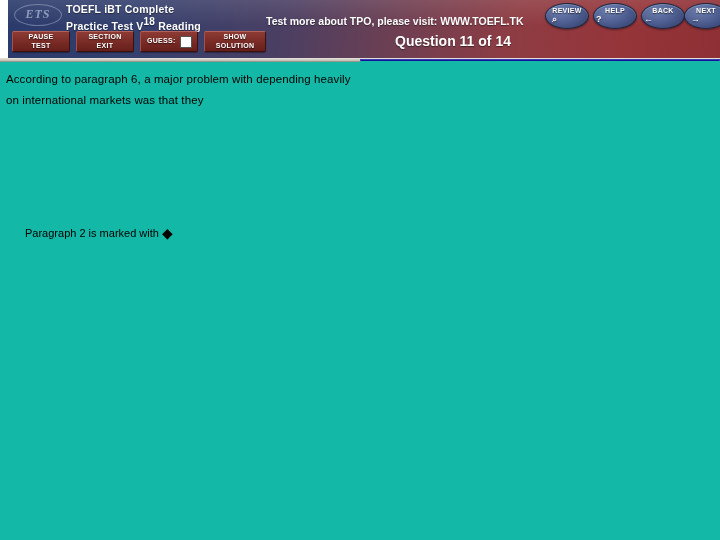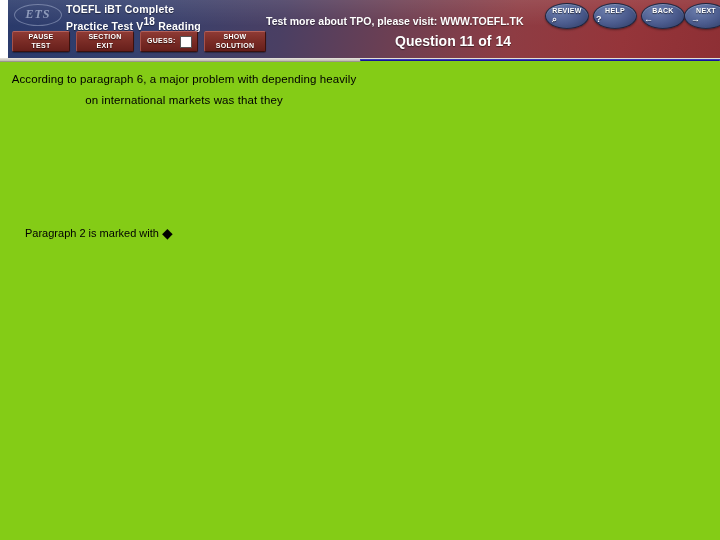--- a/index.html
+++ b/index.html
@@ -187,22 +187,21 @@
     font-size: 8.5px;
     font-weight: bold;
     line-height: 11px;
   }
 
   
   #content {
     position: absolute;
     left: 0; top: 61px;
     width: 720px; height: 479px;
-    background: #84cc16;
-    text-align: center;
+    background: #14b8a6;
   }
   #content-topline {
     position: absolute;
     left: 0; top: 0;
     width: 360px; height: 1px;
     background: #9a968c;
   }
 
   #question-stem {
     position: absolute;

